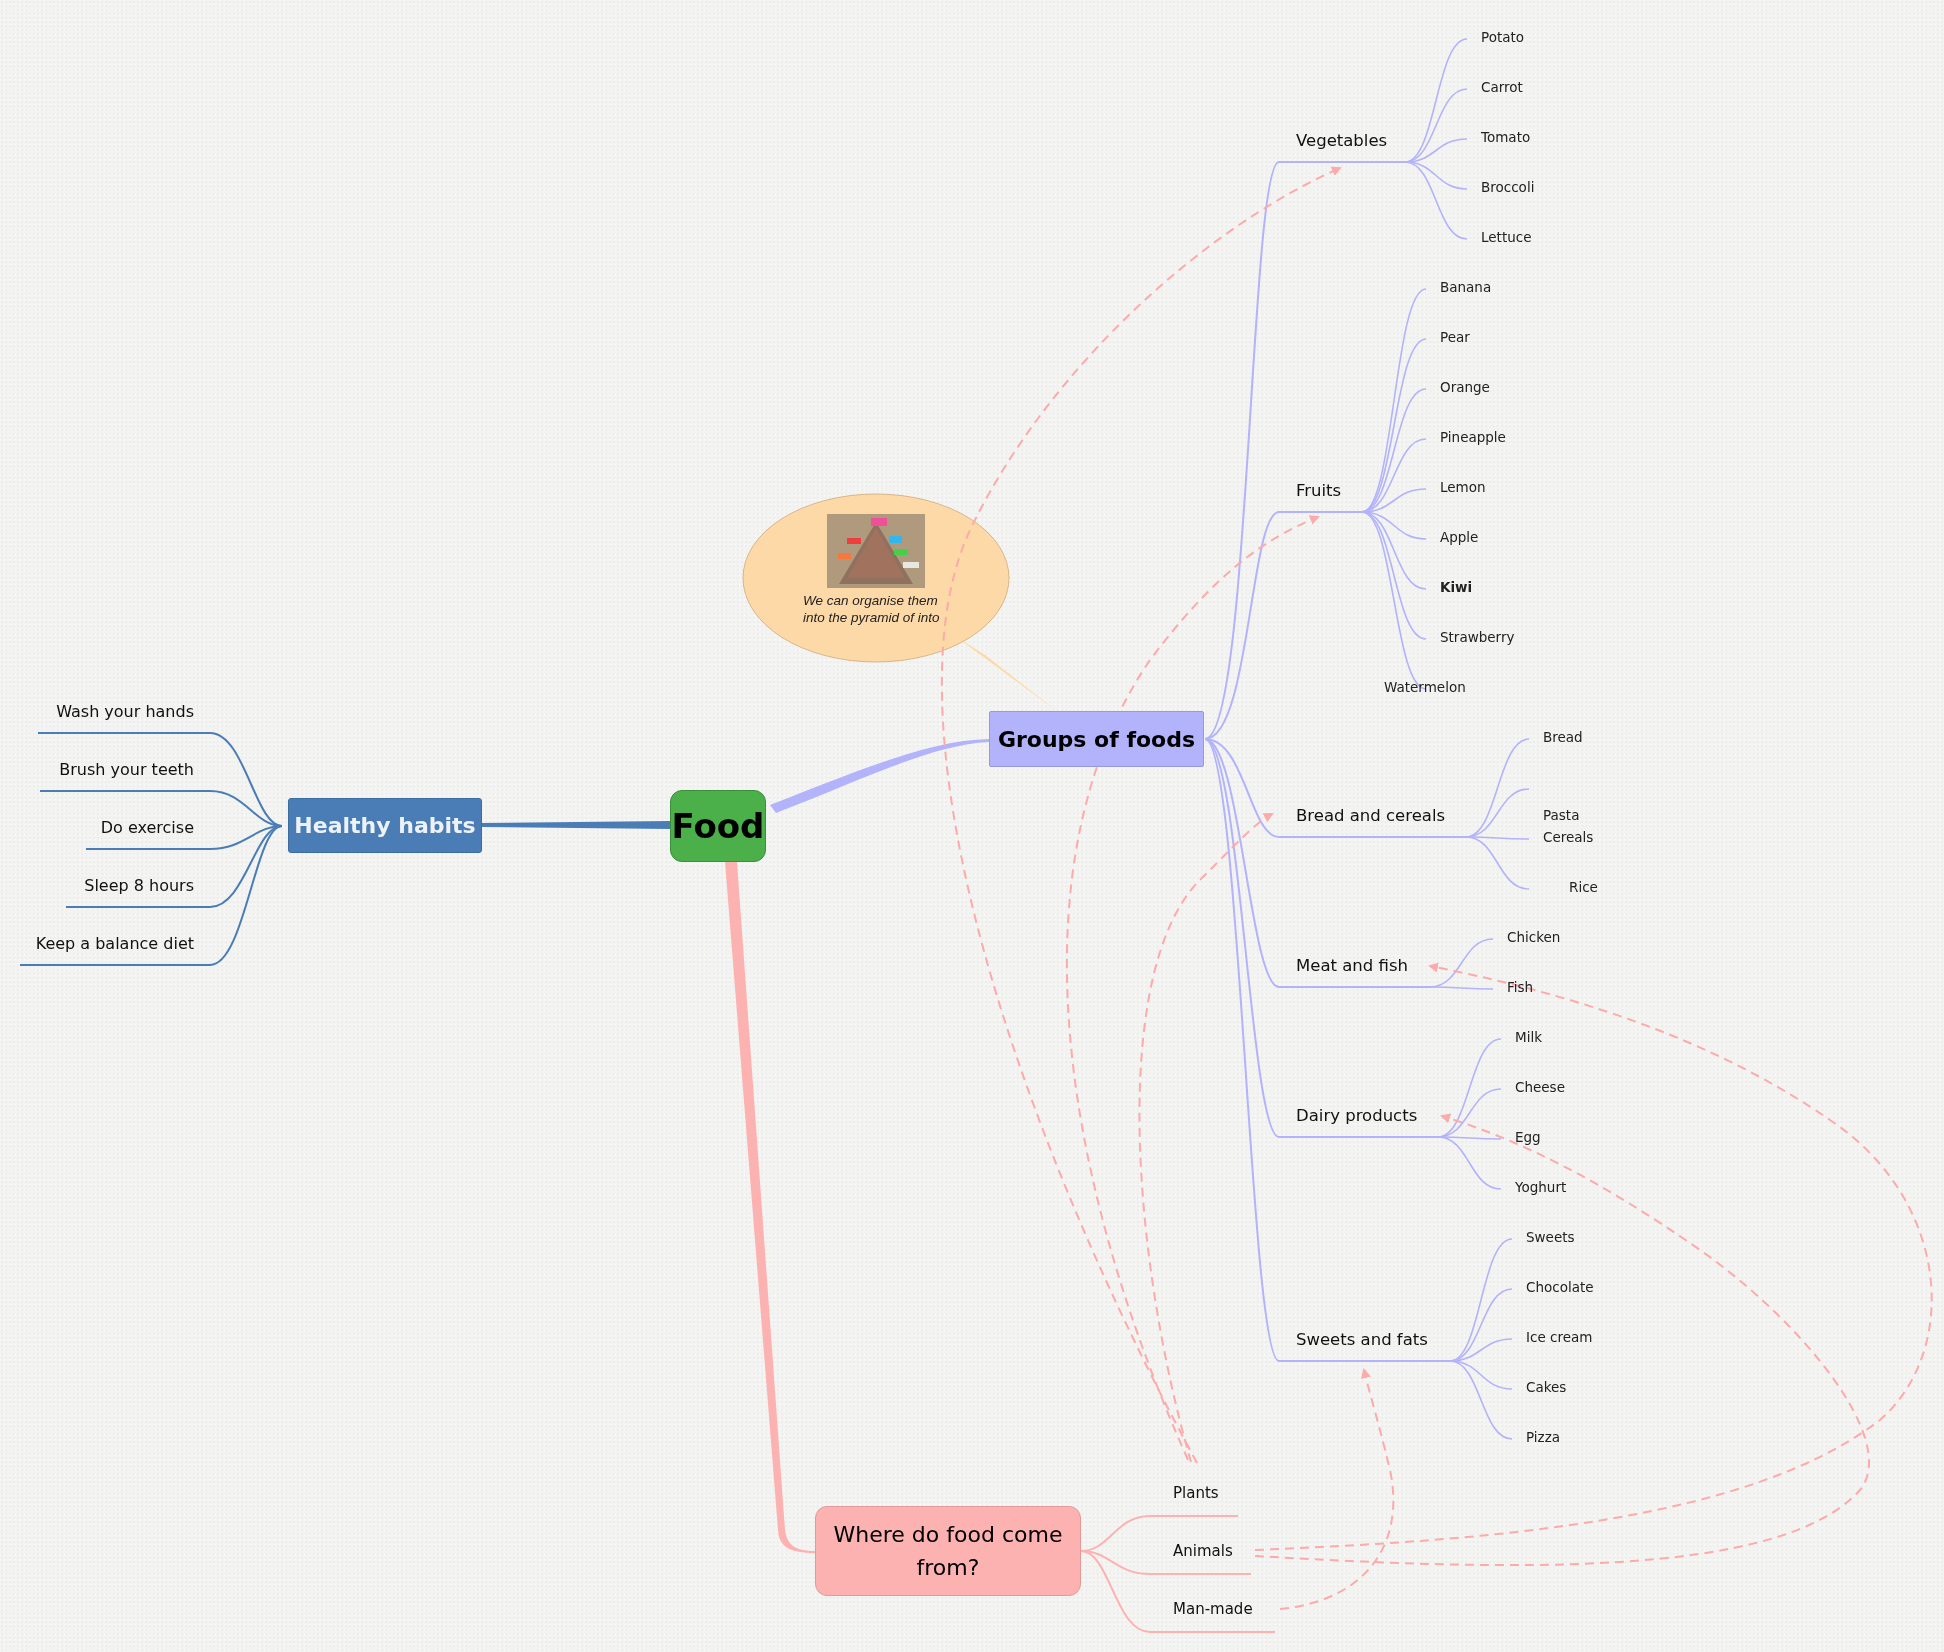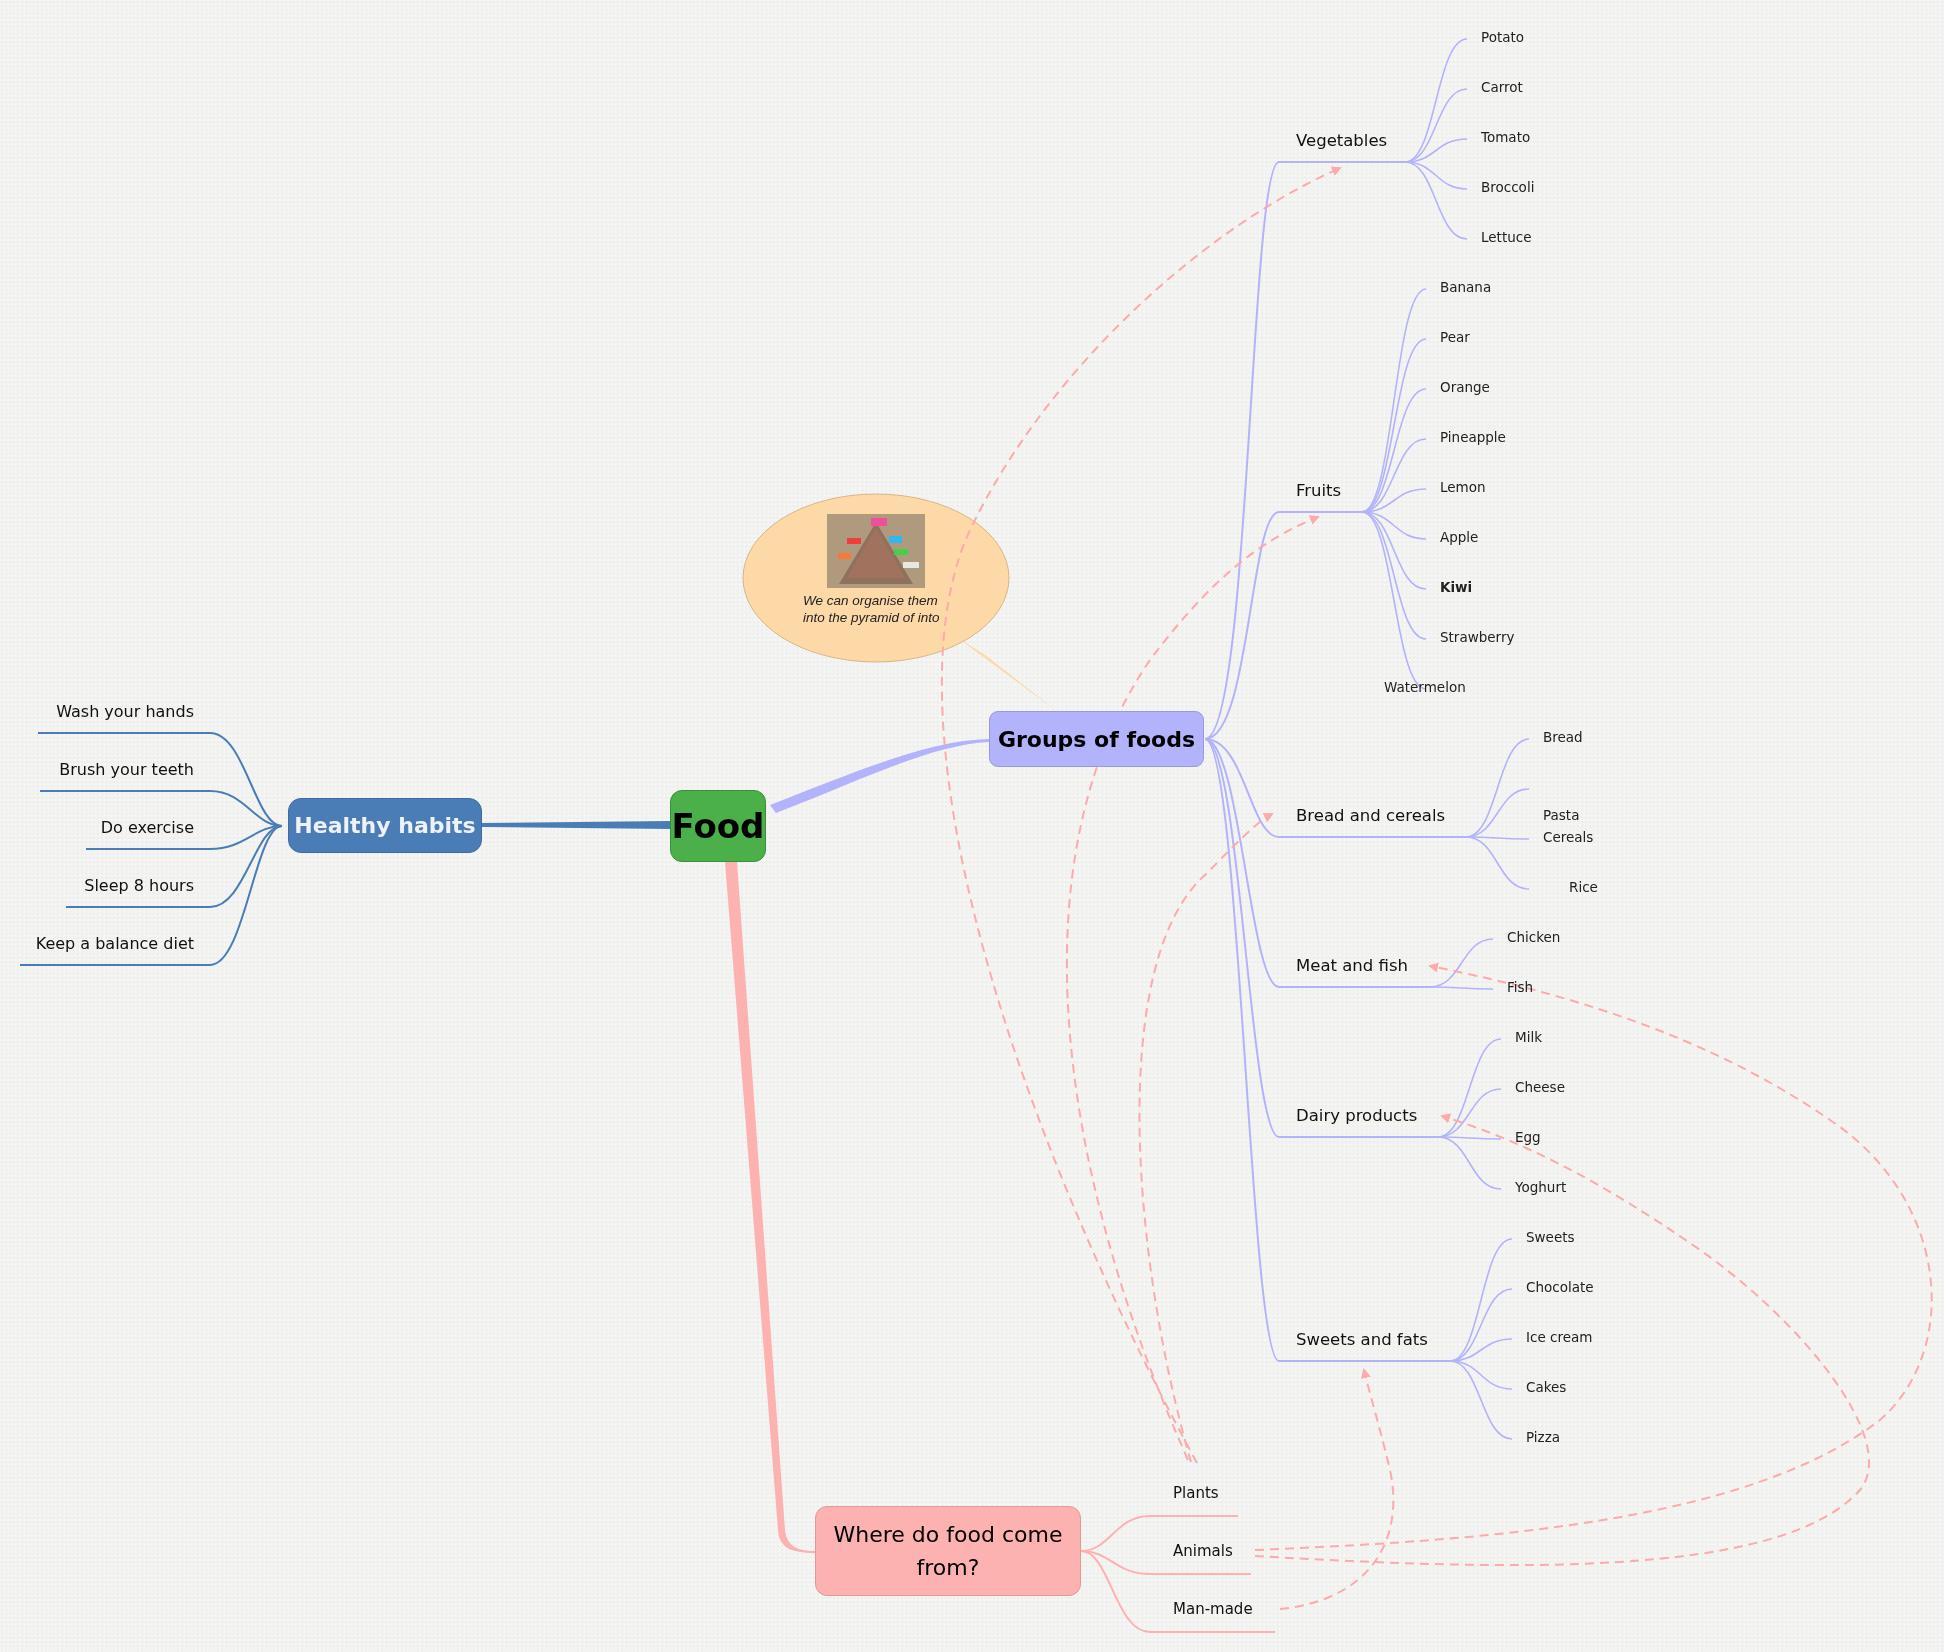--- a/index.html
+++ b/index.html
@@ -9,22 +9,22 @@
     background-image:
       radial-gradient(rgba(0,0,0,0.025) 1px, transparent 1px),
       radial-gradient(rgba(255,255,255,0.5) 1px, transparent 1px);
     background-size: 4px 4px, 5px 5px;
     background-position: 0 0, 2px 2px;
     font-family: "DejaVu Sans", sans-serif;
   }
   #links { position: absolute; left: 0; top: 0; width: 1944px; height: 1652px; }
   .node { position: absolute; box-sizing: border-box; display: flex; align-items: center; justify-content: center; text-align: center; color: #000; font-family: "DejaVu Sans", sans-serif; font-weight: bold; cursor: pointer; }
   .central { left: 670px; top: 790px; width: 96px; height: 72px; background: #4cb04a; border: 1px solid #3a8f39; border-radius: 12px; font-size: 34px; }
-  .healthy { left: 288px; top: 798px; width: 194px; height: 55px; background: #4a7db5; border: 1px solid #3d6c9f; border-radius: 13px; font-size: 22px; color: #eef2f7; }
-  .groups { left: 989px; top: 711px; width: 215px; height: 56px; background: #b3b3fc; border: 1px solid #9898e0; border-radius: 9px; font-size: 22px; }
+  .healthy { left: 288px; top: 798px; width: 194px; height: 55px; background: #4a7db5; border: 1px solid #3d6c9f; border-radius: 3px; font-size: 22px; color: #eef2f7; }
+  .groups { left: 989px; top: 711px; width: 215px; height: 56px; background: #b3b3fc; border: 1px solid #9898e0; border-radius: 2px; font-size: 22px; }
   .where { left: 815px; top: 1506px; width: 266px; height: 90px; background: #fdb2b2; border: 1px solid #e09a9a; border-radius: 12px; font-size: 22px; font-weight: normal; line-height: 33px; padding: 0 14px; }
   .label { position: absolute; white-space: nowrap; font-family: "DejaVu Sans", sans-serif; color: #111; cursor: pointer; }
   .hb { font-size: 16px; text-align: right; }
   .sub { font-size: 16.5px; }
   .leaf { font-size: 13.5px; color: #222; }
   .src { font-size: 15px; }
   .callout-text { position: absolute; left: 803px; top: 592px; width: 150px; font-family: "Liberation Sans", sans-serif; font-style: italic; font-size: 13.5px; line-height: 17px; color: #222; }
   .pyramid-img { position: absolute; left: 827px; top: 514px; width: 98px; height: 74px; background: #b49c7e; overflow: hidden; }
 </style>
 </head>

